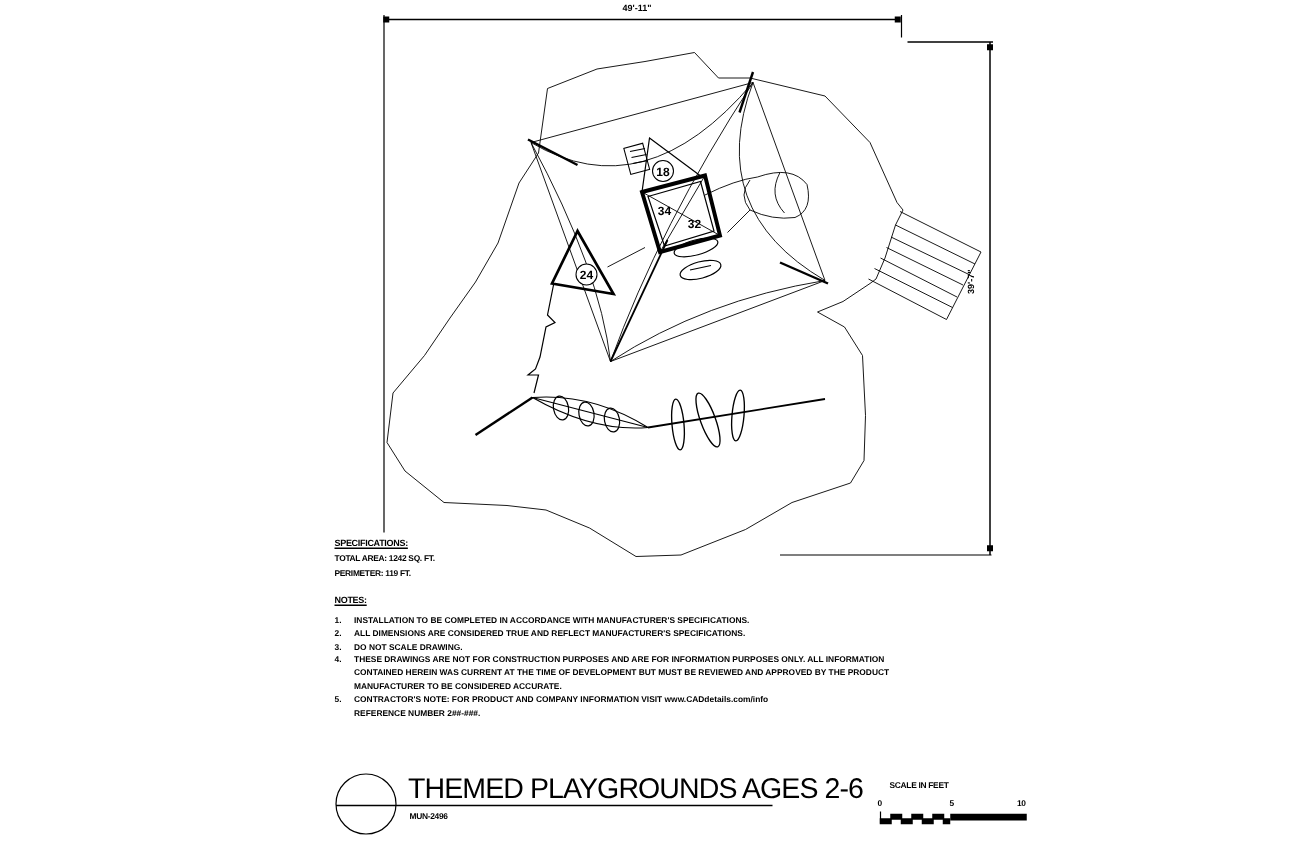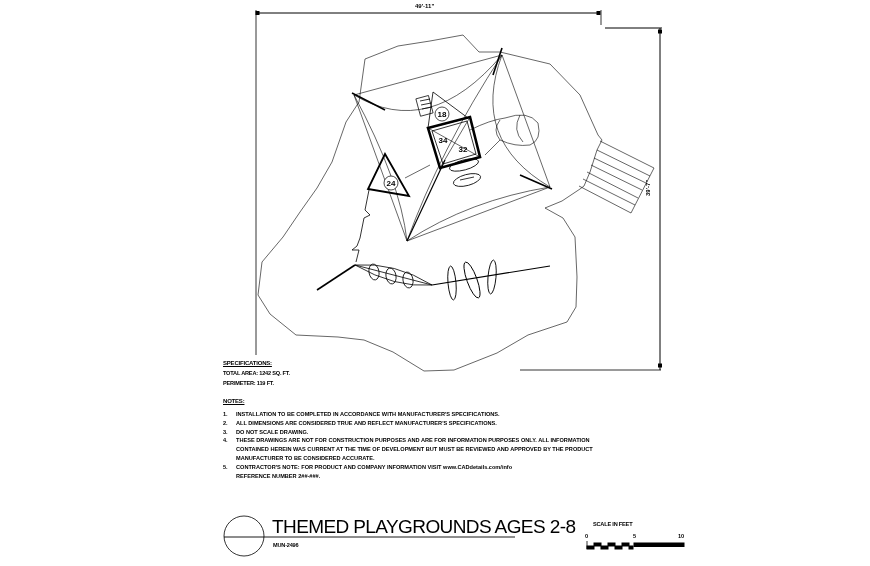--- a/index.html
+++ b/index.html
@@ -171,19 +171,19 @@
       <span class="cont">CONTAINED HEREIN WAS CURRENT AT THE TIME OF DEVELOPMENT BUT MUST BE REVIEWED AND APPROVED BY THE PRODUCT</span>
       <span class="cont">MANUFACTURER TO BE CONSIDERED ACCURATE.</span>
     </li>
   <li>
       <span class="num">5.</span>
       <span class="cont">CONTRACTOR'S NOTE: FOR PRODUCT AND COMPANY INFORMATION VISIT www.CADdetails.com/info</span>
       <span class="cont">REFERENCE NUMBER 2##-###.</span>
     </li>
 </ul>
 
-<div class="txt title" style="left:272px; top:516px;">THEMED PLAYGROUNDS AGES 2-8</div>
+<div class="txt title" style="left:272px; top:516px;">THEMED PLAYGROUNDS AGES 2-6</div>
 <div class="txt small" style="left:273px; top:542px;">MUN-2496</div>
 
 <div class="txt small" style="left:593px; top:521px;">SCALE IN FEET</div>
 <div class="txt small" style="left:585px; top:533px;">0</div>
 <div class="txt small" style="left:633px; top:533px;">5</div>
 <div class="txt small" style="left:678px; top:533px;">10</div>
 
 </body></html>

